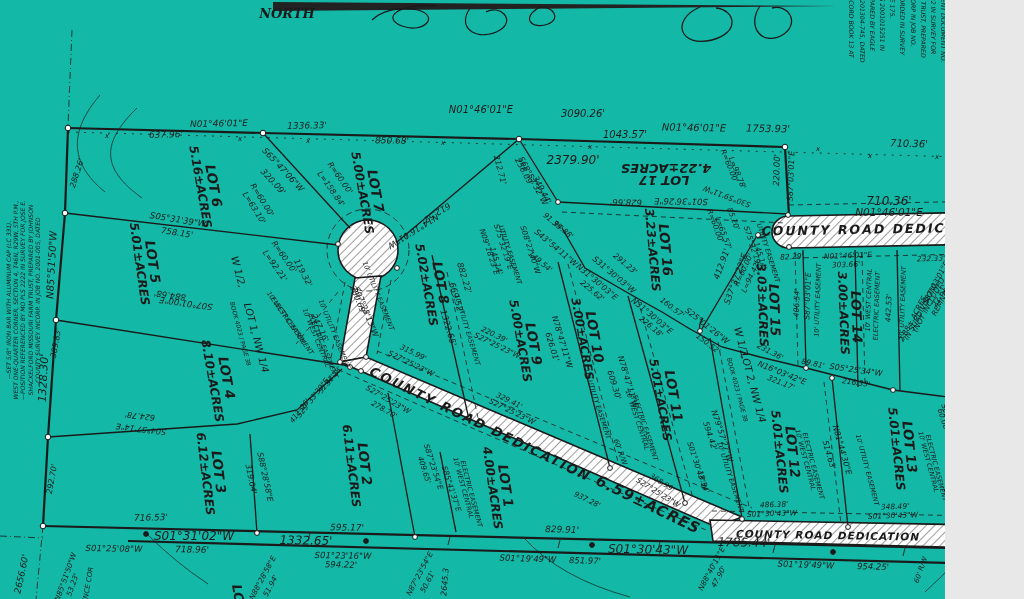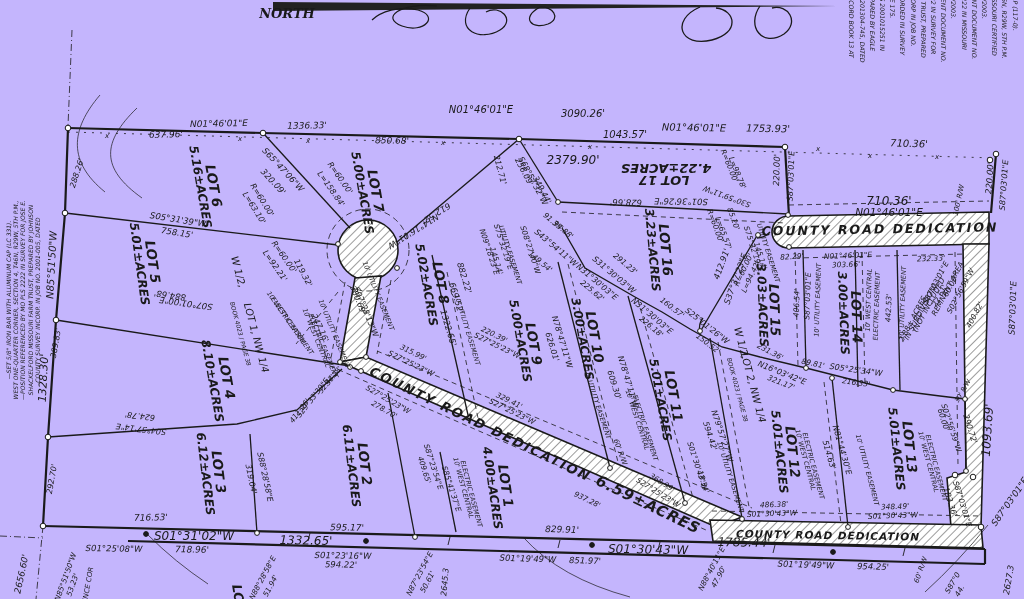--- a/index.html
+++ b/index.html
@@ -1,16 +1,16 @@
 <!DOCTYPE html>
 <html><head>
 <meta charset="utf-8">
 <style>
   html,body{margin:0;padding:0;background:#e8e8e8;}
-  .stage{position:relative;width:1024px;height:599px;background:#c4b5fd;overflow:hidden;
+  .stage{position:relative;width:945px;height:599px;background:#14b8a6;overflow:hidden;
          font-family:"DejaVu Sans",sans-serif;}
   svg{position:absolute;inset:0;display:block;}
   svg text{fill:#1a1a1a;font-family:"DejaVu Sans",sans-serif;font-style:italic;
            text-anchor:middle;dominant-baseline:middle;}
   svg text[data-name="north-label"]{font-family:"DejaVu Serif",serif;font-weight:bold;}
   .ink{stroke:#1a1a1a;fill:none;}
 </style>
 </head>
 <body>
 

